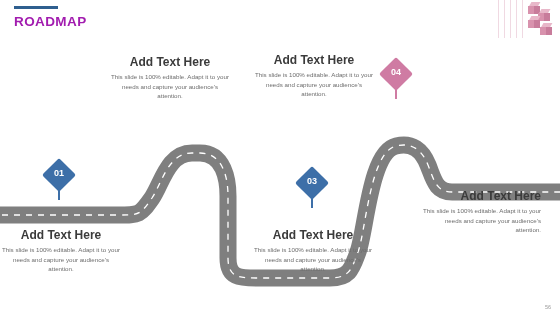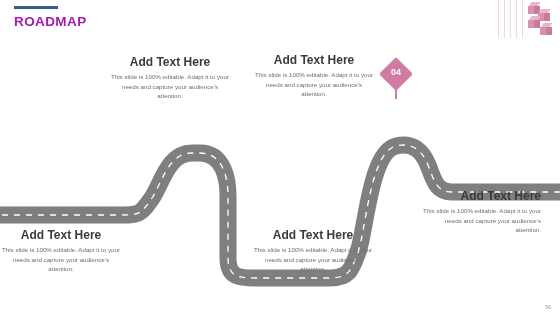--- a/index.html
+++ b/index.html
@@ -225,22 +225,32 @@
                C 228 278, 240 278, 256 278
                L 330 278
                C 350 278, 352 268, 358 252
                C 366 230, 370 152, 396 146
                C 412 142, 422 150, 428 165
                C 434 180, 436 192, 452 192
                L 570 192" fill="none" stroke="#ffffff" stroke-width="1.3" stroke-dasharray="6 6" stroke-linecap="butt"></path>
     </svg>
   </div>
 
-
-
+  <div class="marker" style="left:44px; top:163px;">
+    <div class="diamond blue"></div>
+    <div class="num">01</div>
+    <div class="stem blue"></div>
+  </div>
+
+
+  <div class="marker" style="left:297px; top:171px;">
+    <div class="diamond blue"></div>
+    <div class="num">03</div>
+    <div class="stem blue"></div>
+  </div>
 
   <div class="marker" style="left:381px; top:62px;">
     <div class="diamond pink"></div>
     <div class="num">04</div>
     <div class="stem pink"></div>
   </div>
 
 
   <div class="tb center" style="left:2px; top:228px;">
     <div class="head">Add Text Here</div>

